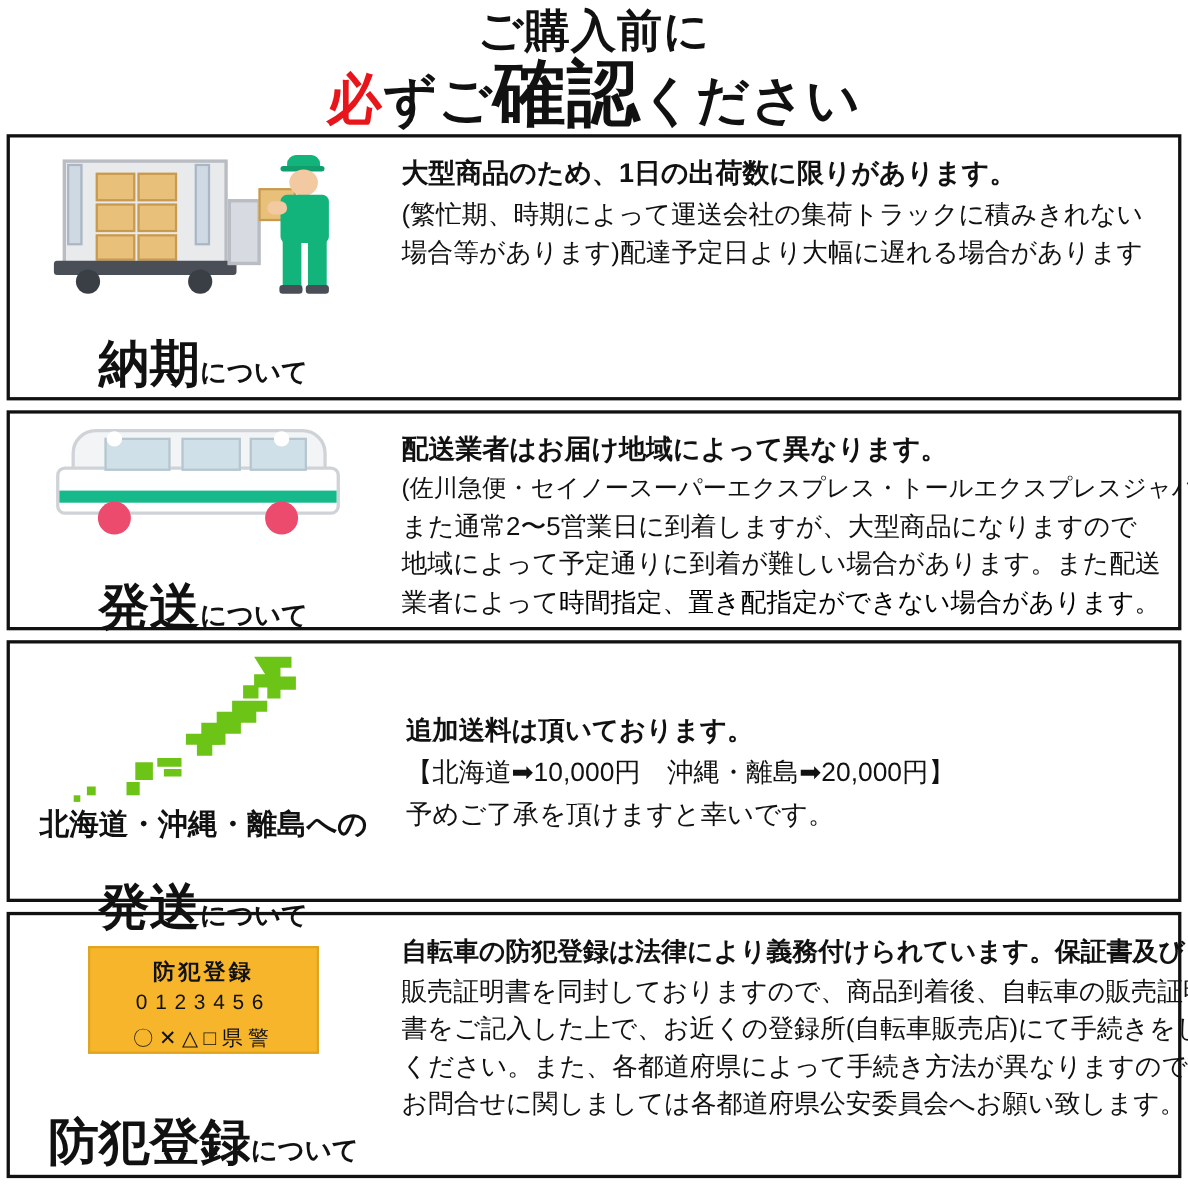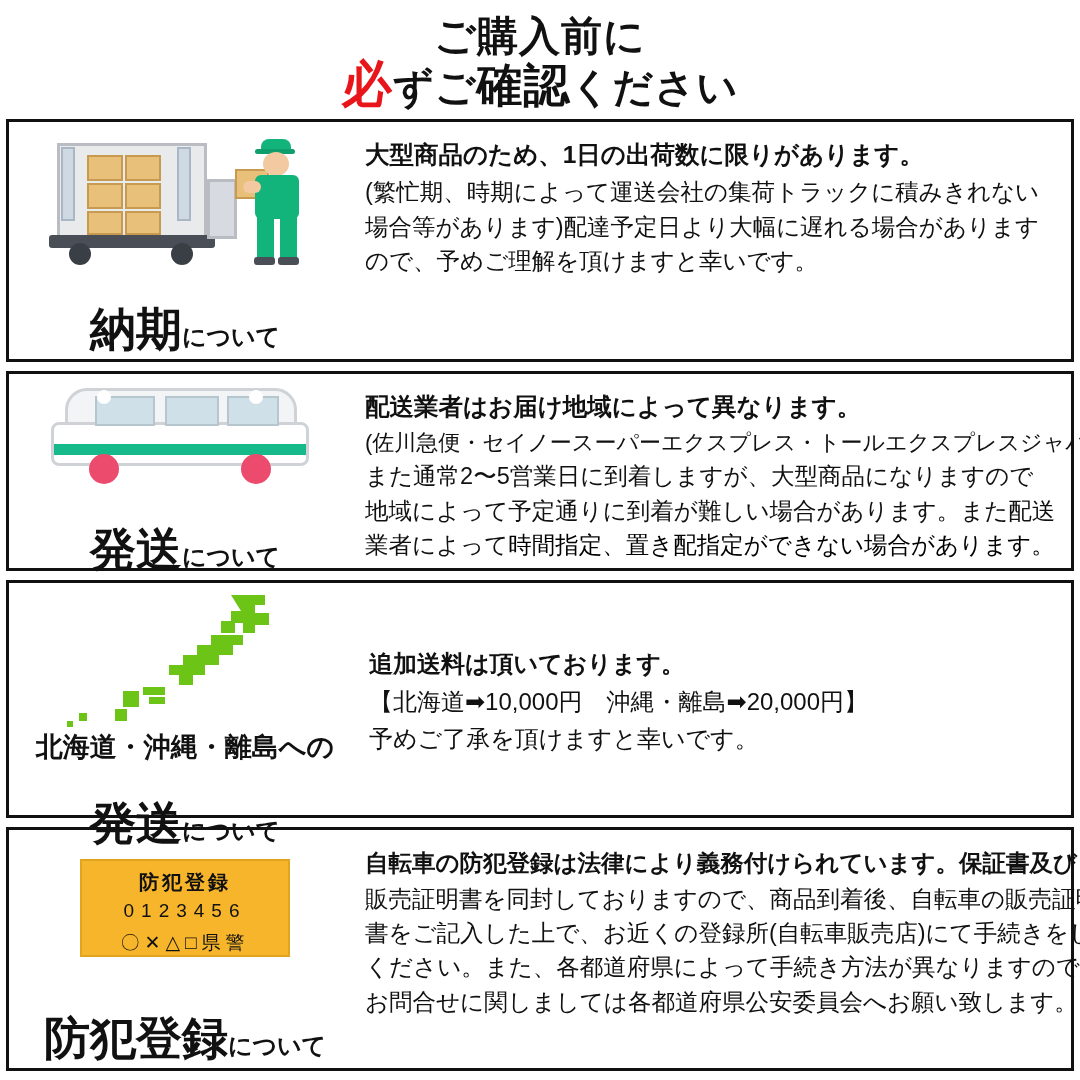--- a/index.html
+++ b/index.html
@@ -41,25 +41,25 @@
     display: flex;
     align-items: baseline;
   }
   .hl-red {
     color: #e8161b;
     font-size: 50px;
     font-weight: bold;
     line-height: 1;
   }
   .hl-big {
-    font-size: 46px;
+    font-size: 66px;
     font-weight: bold;
     line-height: 1;
   }
-  .hl-small { font-size: 40px; font-weight: bold; }
+  .hl-small { font-size: 48px; font-weight: bold; font-family: Liberation Serif, serif; }
 
   
   .box {
     border: 3px solid #111111;
     display: flex;
     align-items: stretch;
     margin-bottom: 9px;
   }
   .box-left {
     width: 352px;
@@ -290,21 +290,20 @@
       <div class="label">
         <span class="big">納期</span>
         <span class="small">について</span>
       </div>
     </div>
     <div class="box-right">
       <div class="t-head">大型商品のため、1日の出荷数に限りがあります。</div>
       <div class="t-body">
         <div class="t-line">(繁忙期、時期によって運送会社の集荷トラックに積みきれない</div>
         <div class="t-line">場合等があります)配達予定日より大幅に遅れる場合があります</div>
-        <div class="t-line">ので、予めご理解を頂けますと幸いです。</div>
       </div>
     </div>
   </div>
 
   <div class="box sec2">
     <div class="box-left">
       <div class="illo">
         <div class="van-wrap">
           <div class="van-roof"></div>
           <div class="van-main"></div>

